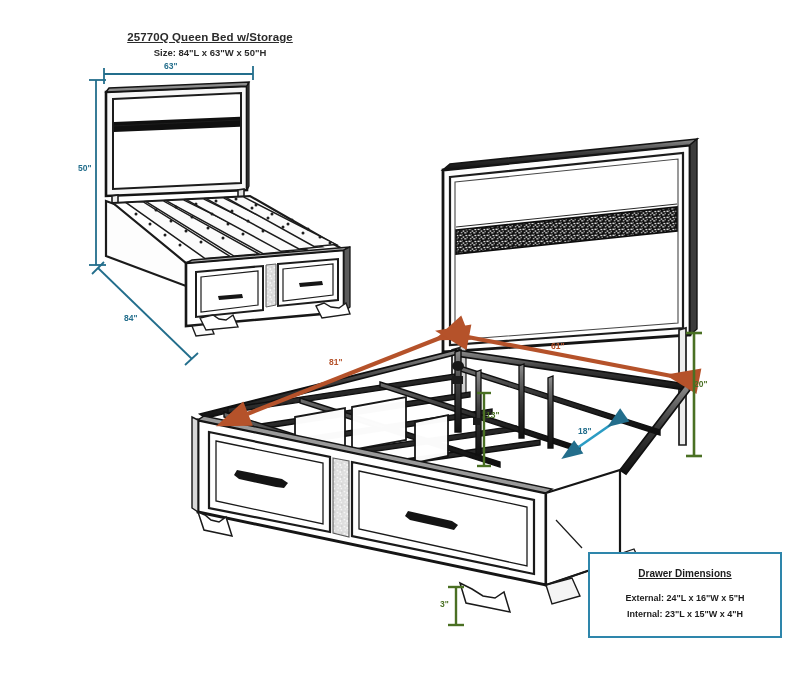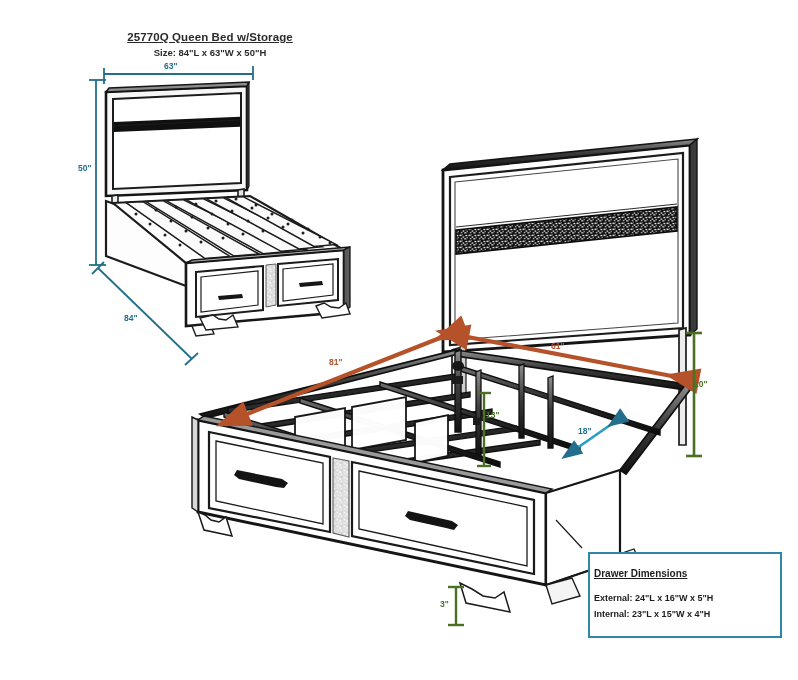--- a/index.html
+++ b/index.html
@@ -27,21 +27,21 @@
     position:absolute; font-size:8.5px; font-weight:bold;
     white-space:nowrap; line-height:1;
   }
   .dim-teal   { color:#236E8C; }
   .dim-orange { color:#B5522A; }
   .dim-green  { color:#4A7023; }
 
   .drawer-box {
     position:absolute; left:588px; top:552px; width:194px; height:86px;
     border:2.5px solid #2E86AB; background:#ffffff;
-    display:flex; flex-direction:column; align-items:flex-start;
+    display:flex; flex-direction:column; align-items:center;
     justify-content:center; padding:6px 4px;
   }
   .drawer-box .hdr {
     font-size:10px; font-weight:bold; color:#1c1c1c;
     text-decoration:underline; margin-bottom:11px; white-space:nowrap;
   }
   .drawer-box .row {
     font-size:9px; font-weight:bold; color:#1c1c1c;
     margin:3px 0; white-space:nowrap;
   }

